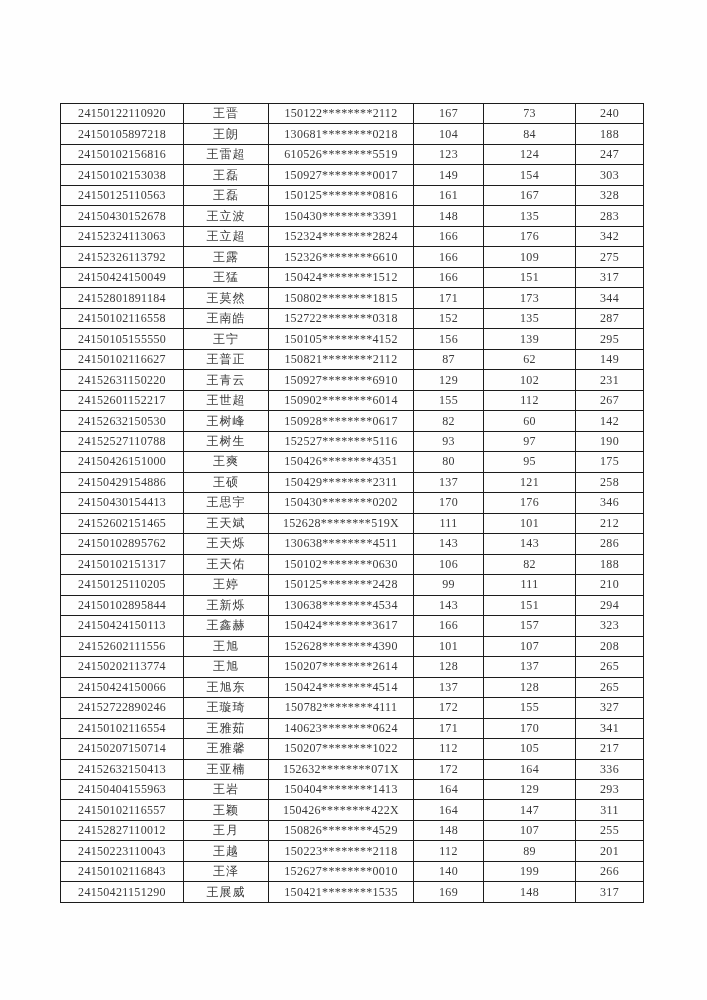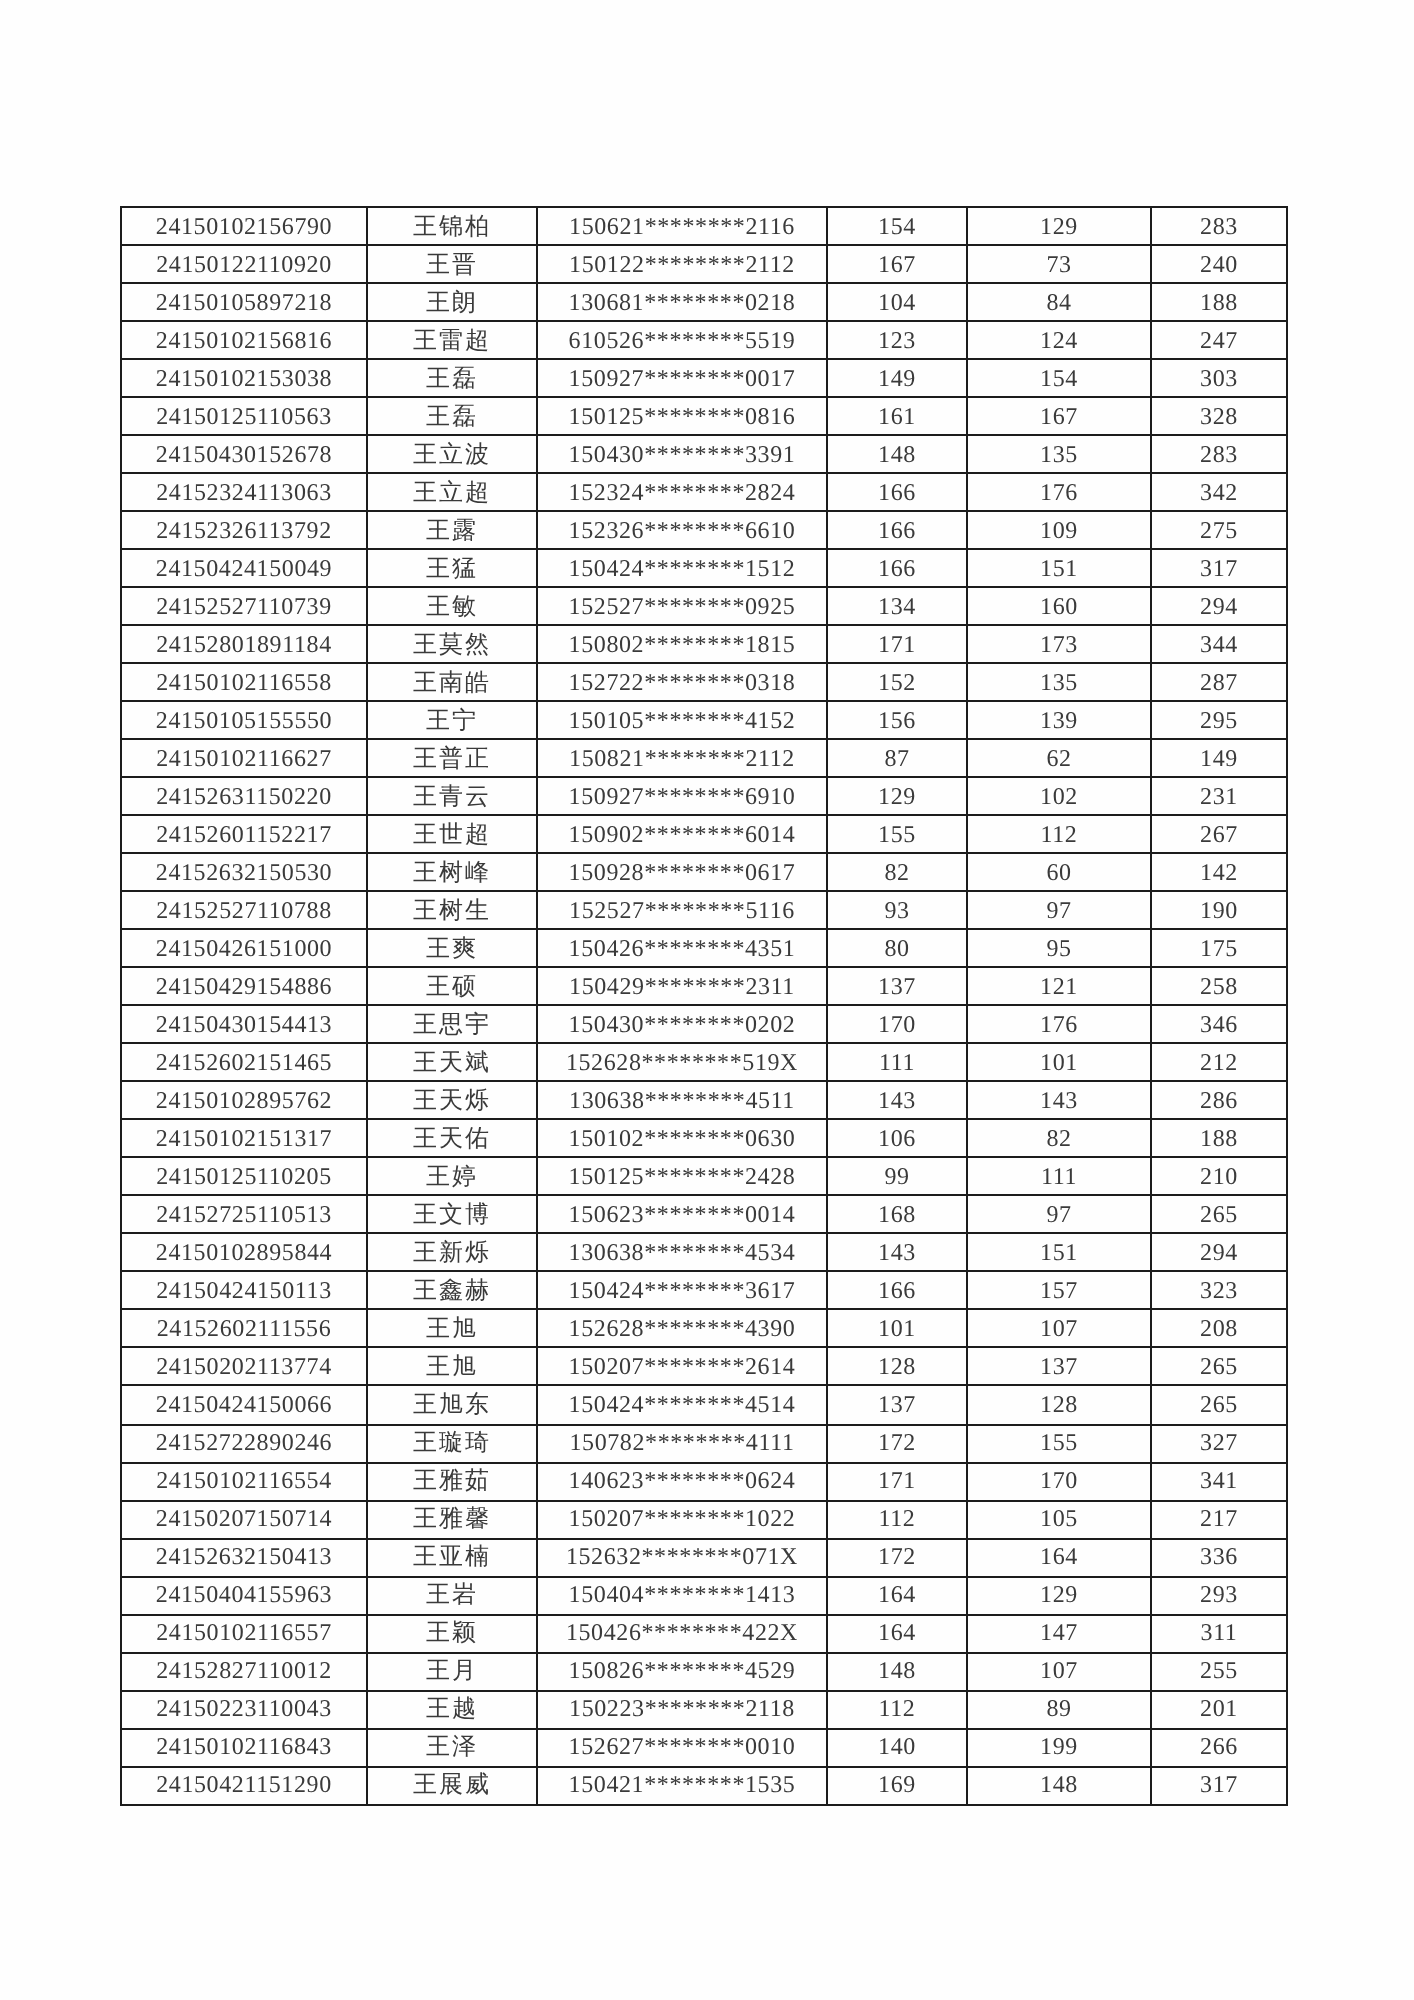--- a/index.html
+++ b/index.html
@@ -55,28 +55,20 @@
     <colgroup>
       <col style="width:123px">
       <col style="width:85px">
       <col style="width:145px">
       <col style="width:70px">
       <col style="width:92px">
       <col style="width:68px">
     </colgroup>
     <tbody>
         <tr>
-          <td class="exam-id-cell">24150102156790</td>
-          <td class="name-cell">王锦柏</td>
-          <td class="masked-id-cell">150621********2116</td>
-          <td class="score1-cell">154</td>
-          <td class="score2-cell">129</td>
-          <td class="total-score-cell">283</td>
-        </tr>
-        <tr>
           <td class="exam-id-cell">24150122110920</td>
           <td class="name-cell">王晋</td>
           <td class="masked-id-cell">150122********2112</td>
           <td class="score1-cell">167</td>
           <td class="score2-cell">73</td>
           <td class="total-score-cell">240</td>
         </tr>
         <tr>
           <td class="exam-id-cell">24150105897218</td>
           <td class="name-cell">王朗</td>
@@ -135,28 +127,20 @@
         </tr>
         <tr>
           <td class="exam-id-cell">24150424150049</td>
           <td class="name-cell">王猛</td>
           <td class="masked-id-cell">150424********1512</td>
           <td class="score1-cell">166</td>
           <td class="score2-cell">151</td>
           <td class="total-score-cell">317</td>
         </tr>
         <tr>
-          <td class="exam-id-cell">24152527110739</td>
-          <td class="name-cell">王敏</td>
-          <td class="masked-id-cell">152527********0925</td>
-          <td class="score1-cell">134</td>
-          <td class="score2-cell">160</td>
-          <td class="total-score-cell">294</td>
-        </tr>
-        <tr>
           <td class="exam-id-cell">24152801891184</td>
           <td class="name-cell">王莫然</td>
           <td class="masked-id-cell">150802********1815</td>
           <td class="score1-cell">171</td>
           <td class="score2-cell">173</td>
           <td class="total-score-cell">344</td>
         </tr>
         <tr>
           <td class="exam-id-cell">24150102116558</td>
           <td class="name-cell">王南皓</td>
@@ -263,28 +247,20 @@
         </tr>
         <tr>
           <td class="exam-id-cell">24150125110205</td>
           <td class="name-cell">王婷</td>
           <td class="masked-id-cell">150125********2428</td>
           <td class="score1-cell">99</td>
           <td class="score2-cell">111</td>
           <td class="total-score-cell">210</td>
         </tr>
         <tr>
-          <td class="exam-id-cell">24152725110513</td>
-          <td class="name-cell">王文博</td>
-          <td class="masked-id-cell">150623********0014</td>
-          <td class="score1-cell">168</td>
-          <td class="score2-cell">97</td>
-          <td class="total-score-cell">265</td>
-        </tr>
-        <tr>
           <td class="exam-id-cell">24150102895844</td>
           <td class="name-cell">王新烁</td>
           <td class="masked-id-cell">130638********4534</td>
           <td class="score1-cell">143</td>
           <td class="score2-cell">151</td>
           <td class="total-score-cell">294</td>
         </tr>
         <tr>
           <td class="exam-id-cell">24150424150113</td>
           <td class="name-cell">王鑫赫</td>

